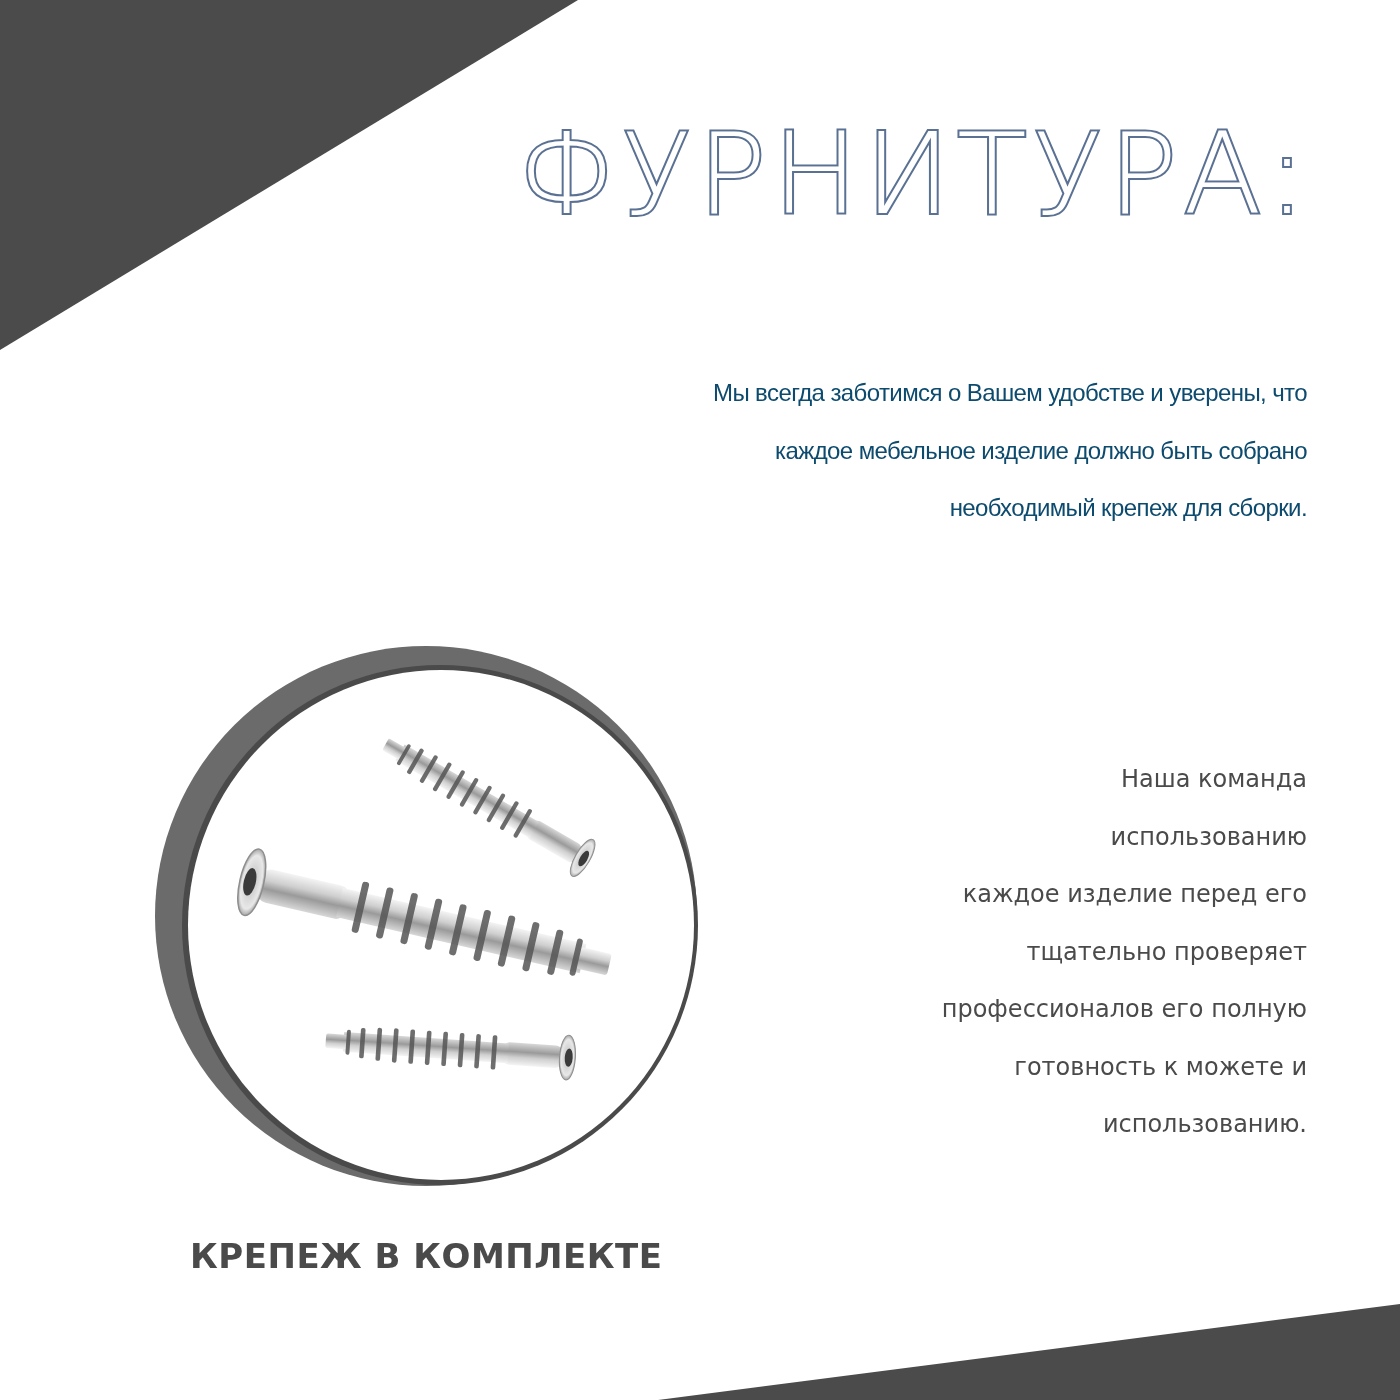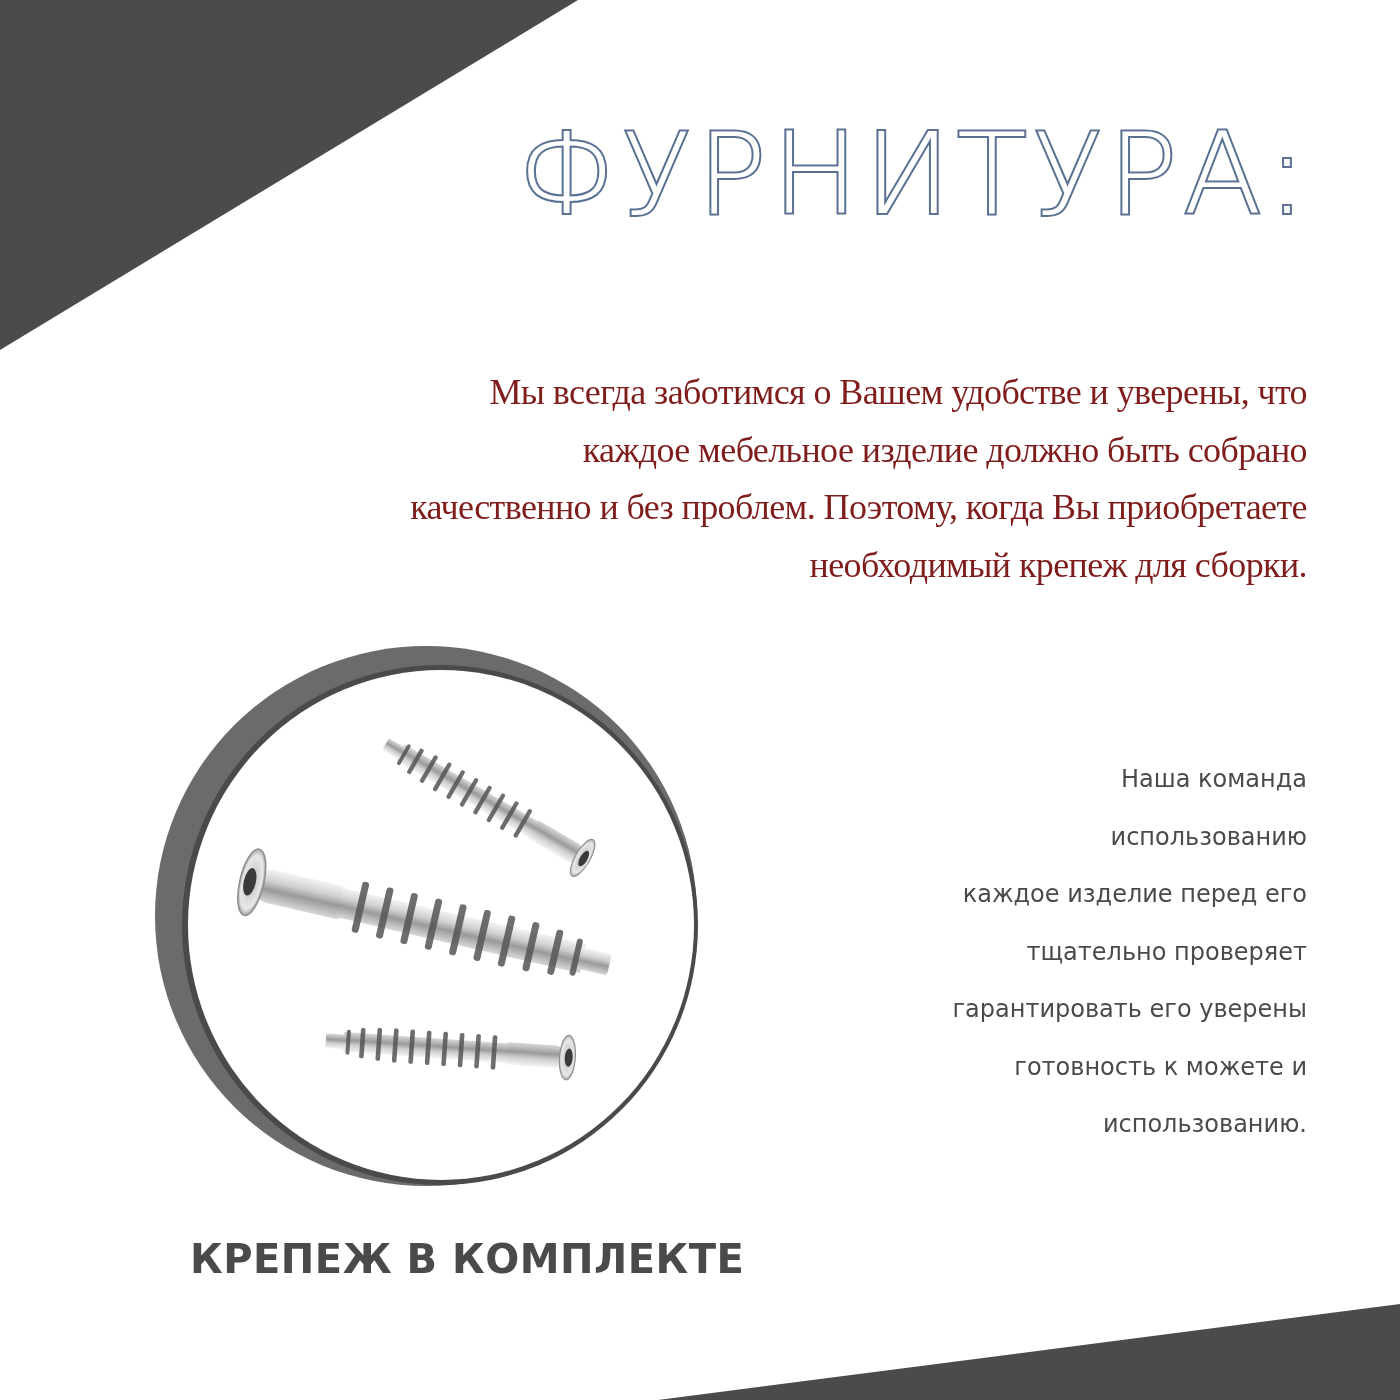--- a/index.html
+++ b/index.html
@@ -16,63 +16,62 @@
       color: #ffffff;
       -webkit-text-stroke: 4px #5a7193;
       paint-order: stroke fill;
       line-height: 1;
       white-space: nowrap;
       transform: scaleX(1.02);
       transform-origin: right center;
     }
     .para1 {
       position: absolute; right: 93px; top: 364px; width: 1160px;
-      text-align: right; color: #7f1d1d;
-      font-family: Liberation Serif, serif;
-      font-size: 36px; line-height: 57.5px; letter-spacing: -0.6px;
+      text-align: right; color: #0c4a6e;
+      font-family: Liberation Sans, sans-serif;
+      font-size: 24px; line-height: 57.5px; letter-spacing: -0.6px;
     }
     .para1 .ln { display: block; white-space: nowrap; }
     .para2 {
       position: absolute; right: 93px; top: 751px; width: 520px;
       text-align: right; color: #4a4a4a;
       font-family: "DejaVu Sans", sans-serif;
       font-size: 24px; line-height: 57.5px;
     }
     .para2 .ln { display: block; white-space: nowrap; }
     .ring { position: absolute; left: 150px; top: 640px; width: 560px; height: 560px; }
     .caption {
       position: absolute; left: 190px; top: 1236px;
       font-family: "DejaVu Sans", sans-serif;
-      font-size: 40px; font-weight: bold; color: #4a4a4a; letter-spacing: 0.5px;
+      font-size: 34px; font-weight: bold; color: #4a4a4a; letter-spacing: 0.5px;
       white-space: nowrap;
     }
   </style>
 </head>
 <body>
 
 <svg class="bg-shapes" viewBox="0 0 1400 1400">
   <polygon points="0,0 578,0 0,350" fill="#4b4b4b"></polygon>
   <polygon points="658,1400 1400,1304 1400,1400" fill="#4b4b4b"></polygon>
 </svg>
 
 <div class="title">ФУРНИТУРА:</div>
 
 <div class="para1">
   <span class="ln">Мы всегда заботимся о Вашем удобстве и уверены, что</span>
   <span class="ln">каждое мебельное изделие должно быть собрано</span>
-  <span class="ln">качественно и без проблем. Поэтому, когда Вы приобретаете</span>
   <span class="ln">необходимый крепеж для сборки.</span>
 </div>
 
 <div class="para2">
   <span class="ln">Наша команда</span>
   <span class="ln">использованию</span>
   <span class="ln">каждое изделие перед его</span>
   <span class="ln">тщательно проверяет</span>
-  <span class="ln">гарантировать его уверены</span>
+  <span class="ln">профессионалов его полную</span>
   <span class="ln">готовность к можете и</span>
   <span class="ln">использованию.</span>
 </div>
 
 <svg class="ring" viewBox="0 0 560 560">
   <defs>
     <linearGradient id="metal" x1="0" y1="0" x2="0" y2="1">
       <stop offset="0" stop-color="#f4f4f4"></stop>
       <stop offset="0.35" stop-color="#cfcfcf"></stop>
       <stop offset="0.6" stop-color="#9a9a9a"></stop>

